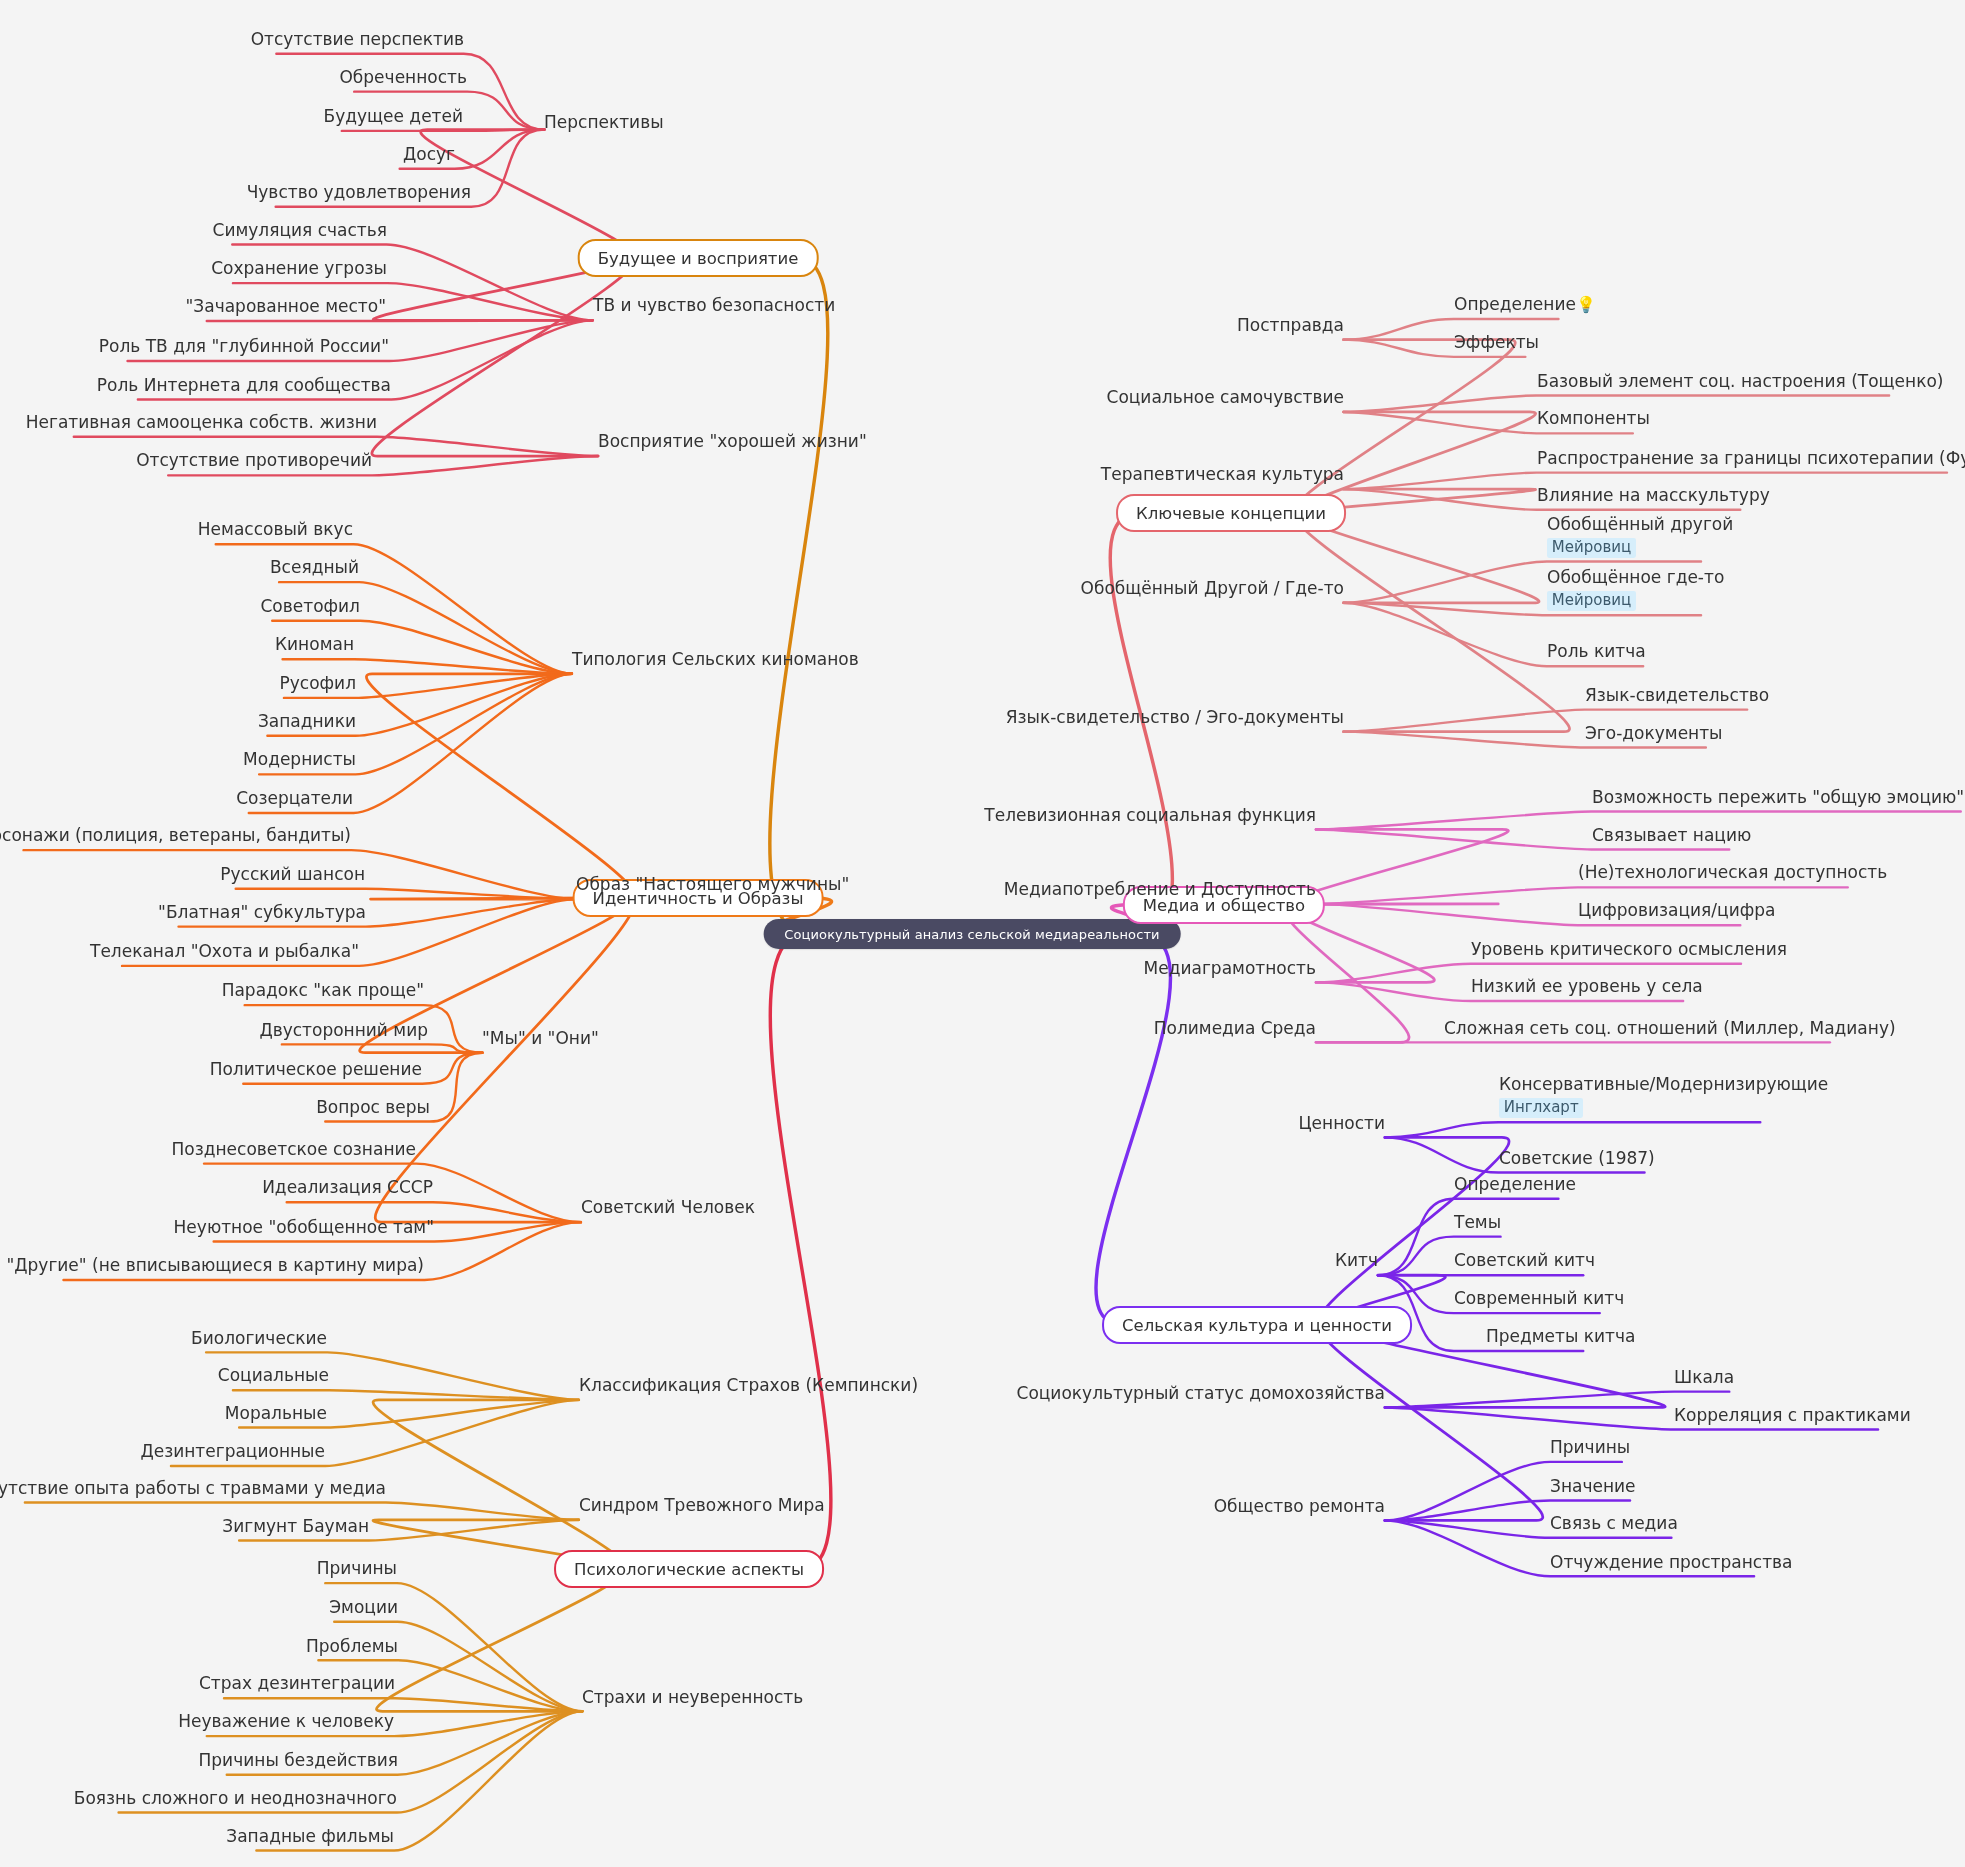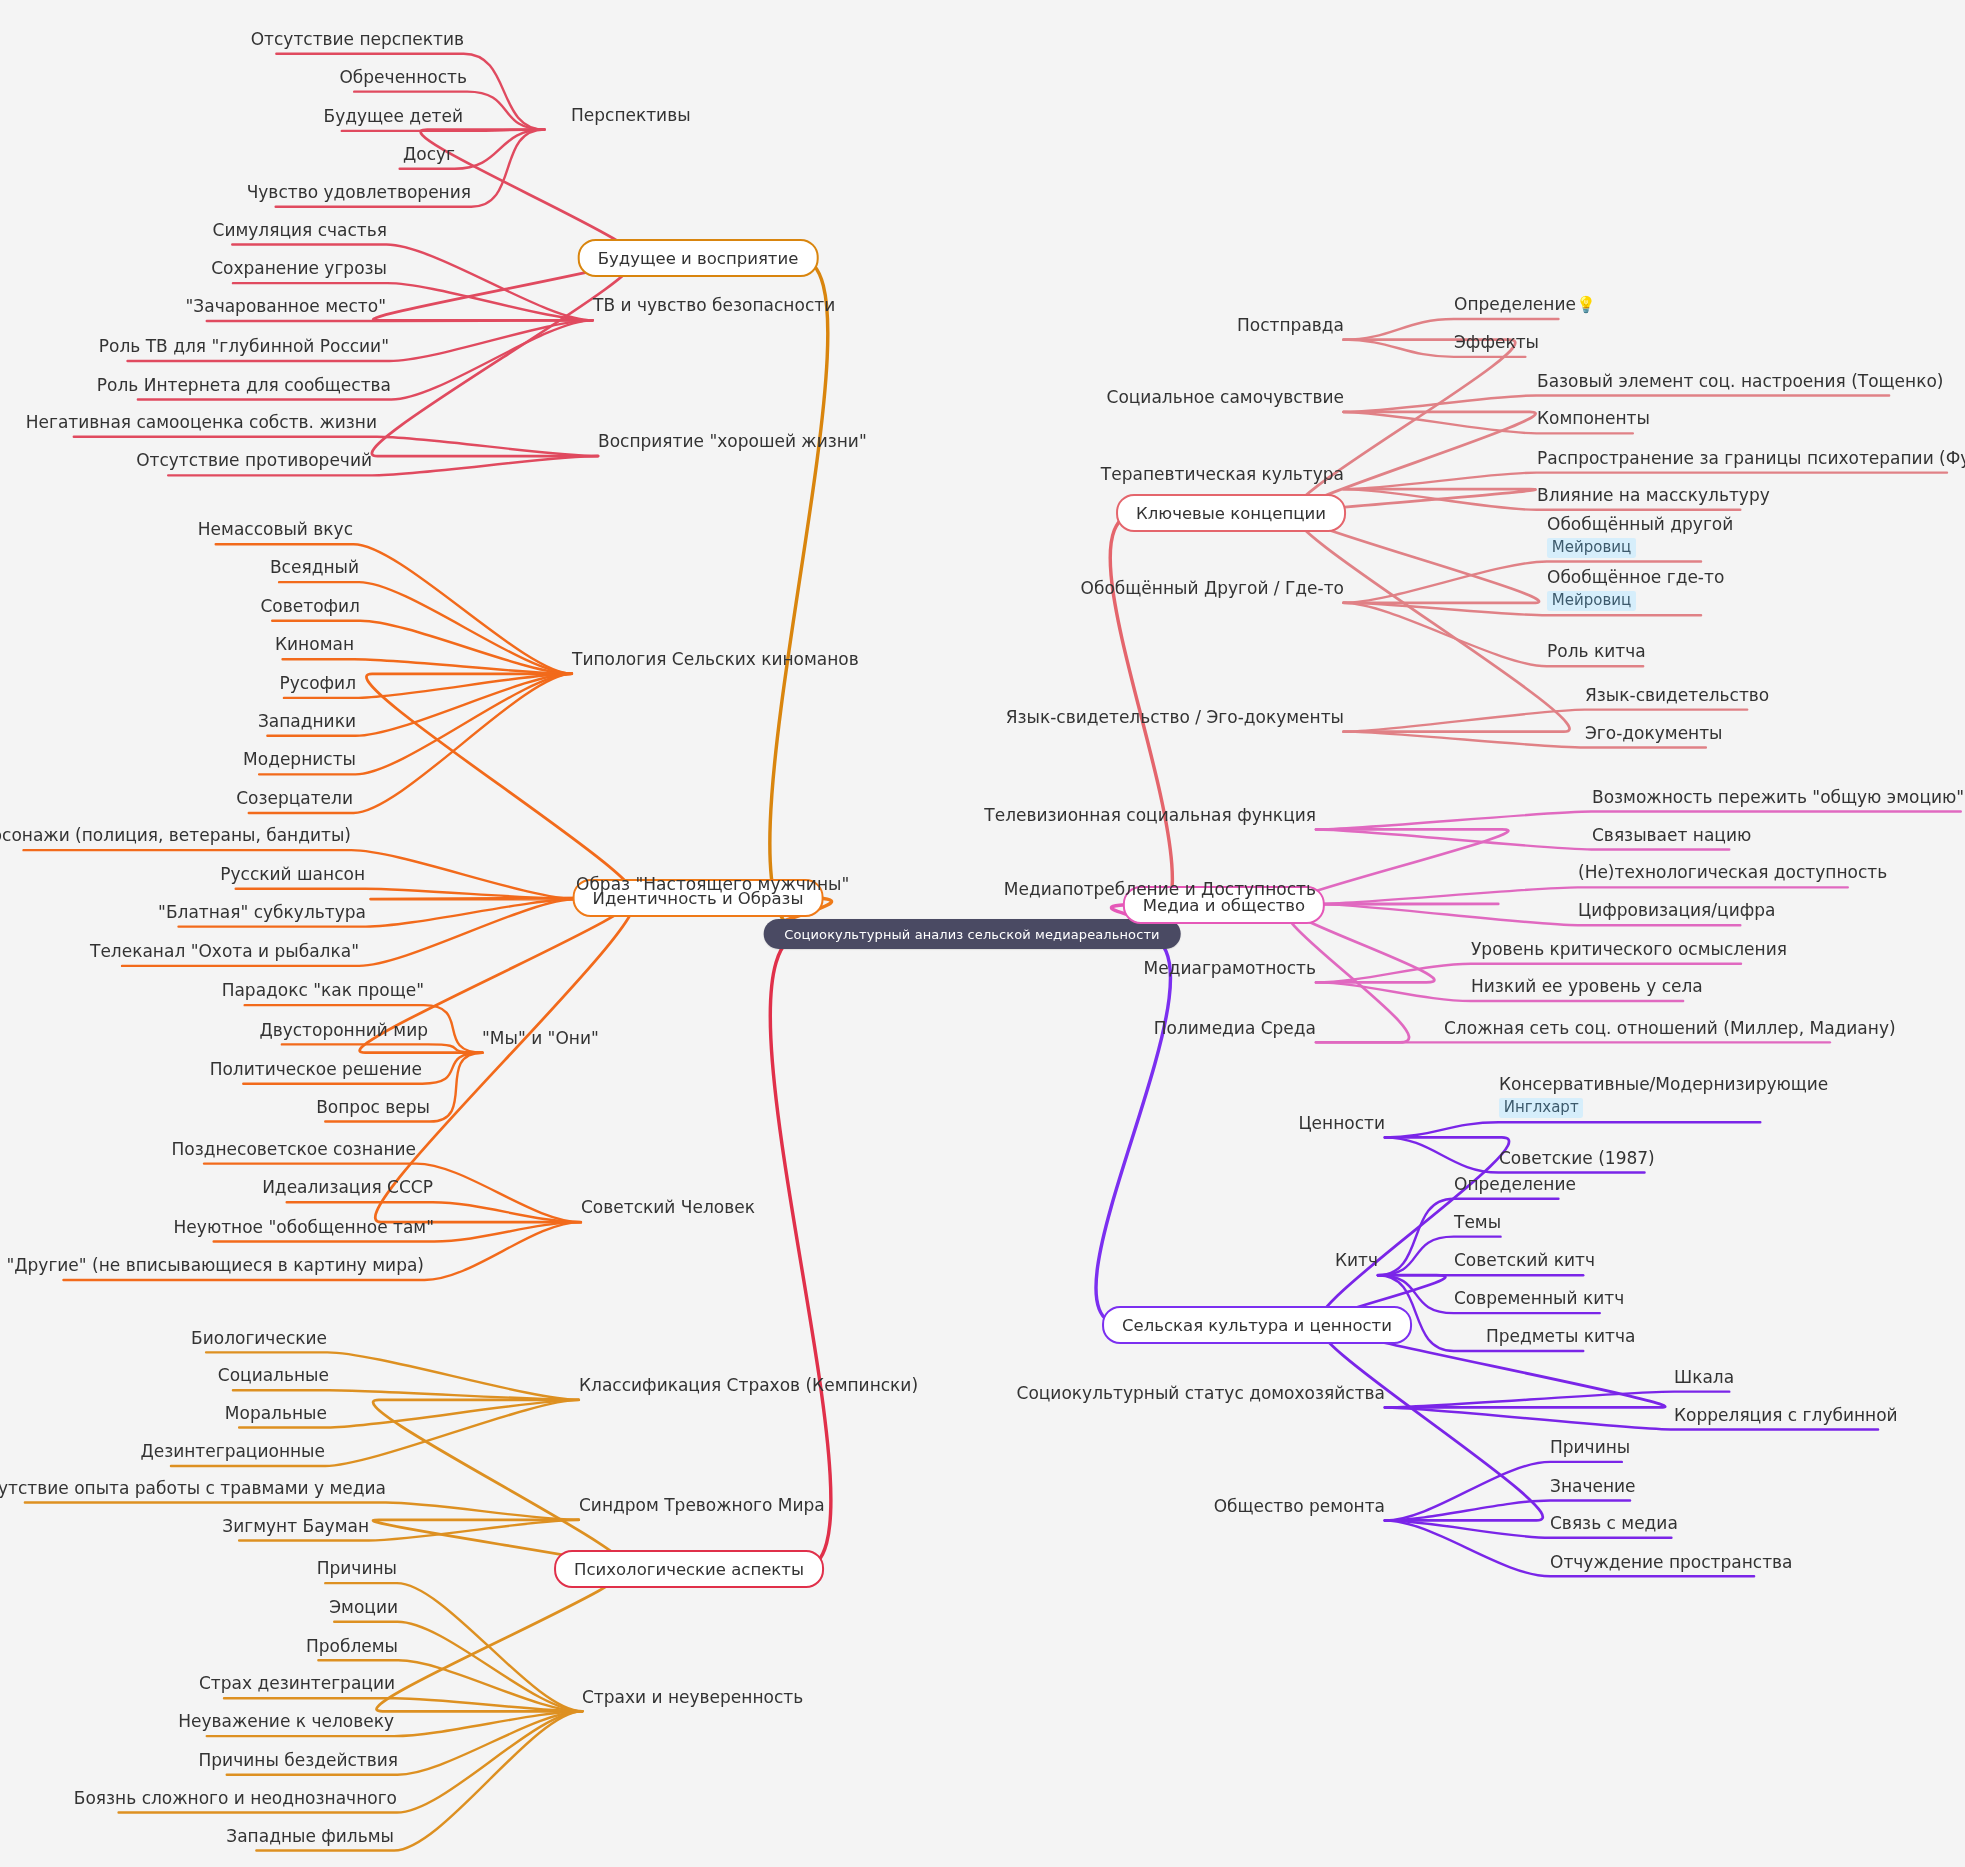--- a/index.html
+++ b/index.html
@@ -181,21 +181,21 @@
       <path d="M 2010 2043 C 2080 2043, 2360 2075, 2430 2075 L 2726 2075" stroke="#7a25e8" stroke-width="3.5" fill="none" stroke-linecap="round"></path>
       <path d="M 2010 2207 L 2230 2207 C 2310 2207, 1844 1923, 1924 1923" stroke="#7a25e8" stroke-width="4" fill="none" stroke-linecap="round"></path>
       <path d="M 2010 2207 C 2080 2207, 2180 2122, 2250 2122 L 2354 2122" stroke="#7a25e8" stroke-width="3.5" fill="none" stroke-linecap="round"></path>
       <path d="M 2010 2207 C 2080 2207, 2180 2178, 2250 2178 L 2366 2178" stroke="#7a25e8" stroke-width="3.5" fill="none" stroke-linecap="round"></path>
       <path d="M 2010 2207 C 2080 2207, 2180 2232, 2250 2232 L 2426 2232" stroke="#7a25e8" stroke-width="3.5" fill="none" stroke-linecap="round"></path>
       <path d="M 2010 2207 C 2080 2207, 2180 2288, 2250 2288 L 2546 2288" stroke="#7a25e8" stroke-width="3.5" fill="none" stroke-linecap="round"></path>
     </svg>
   <div id="nodes">
       <div class="root" style="left: 972px; top: 934px;">Социокультурный анализ сельской медиареальности</div>
       <div class="branch" style="left: 698px; top: 258px; border-color: rgb(217, 133, 14);">Будущее и восприятие</div>
-      <div class="node" style="left: 544px; top: 130px; margin-left: 27px;">
+      <div class="node" style="left: 544px; top: 137px;">
         <span class="lbl">Перспективы</span>
       </div>
       <div class="node anchor-right" style="left: 464px; top: 54px;">
         <span class="lbl">Отсутствие перспектив</span>
       </div>
       <div class="node anchor-right" style="left: 467px; top: 92px;">
         <span class="lbl">Обреченность</span>
       </div>
       <div class="node anchor-right" style="left: 463px; top: 131px;">
         <span class="lbl">Будущее детей</span>
@@ -463,21 +463,21 @@
       <div class="node" style="left: 1454px; top: 1351px; margin-left: 32px;">
         <span class="lbl">Предметы китча</span>
       </div>
       <div class="node anchor-right" style="left: 1385px; top: 1408px;">
         <span class="lbl">Социокультурный статус домохозяйства</span>
       </div>
       <div class="node" style="left: 1674px; top: 1392px;">
         <span class="lbl">Шкала</span>
       </div>
       <div class="node" style="left: 1674px; top: 1430px;">
-        <span class="lbl">Корреляция с глубинной</span>
+        <span class="lbl">Корреляция с практиками</span>
       </div>
       <div class="node anchor-right" style="left: 1385px; top: 1521px;">
         <span class="lbl">Общество ремонта</span>
       </div>
       <div class="node" style="left: 1550px; top: 1462px;">
         <span class="lbl">Причины</span>
       </div>
       <div class="node" style="left: 1550px; top: 1501px;">
         <span class="lbl">Значение</span>
       </div>

